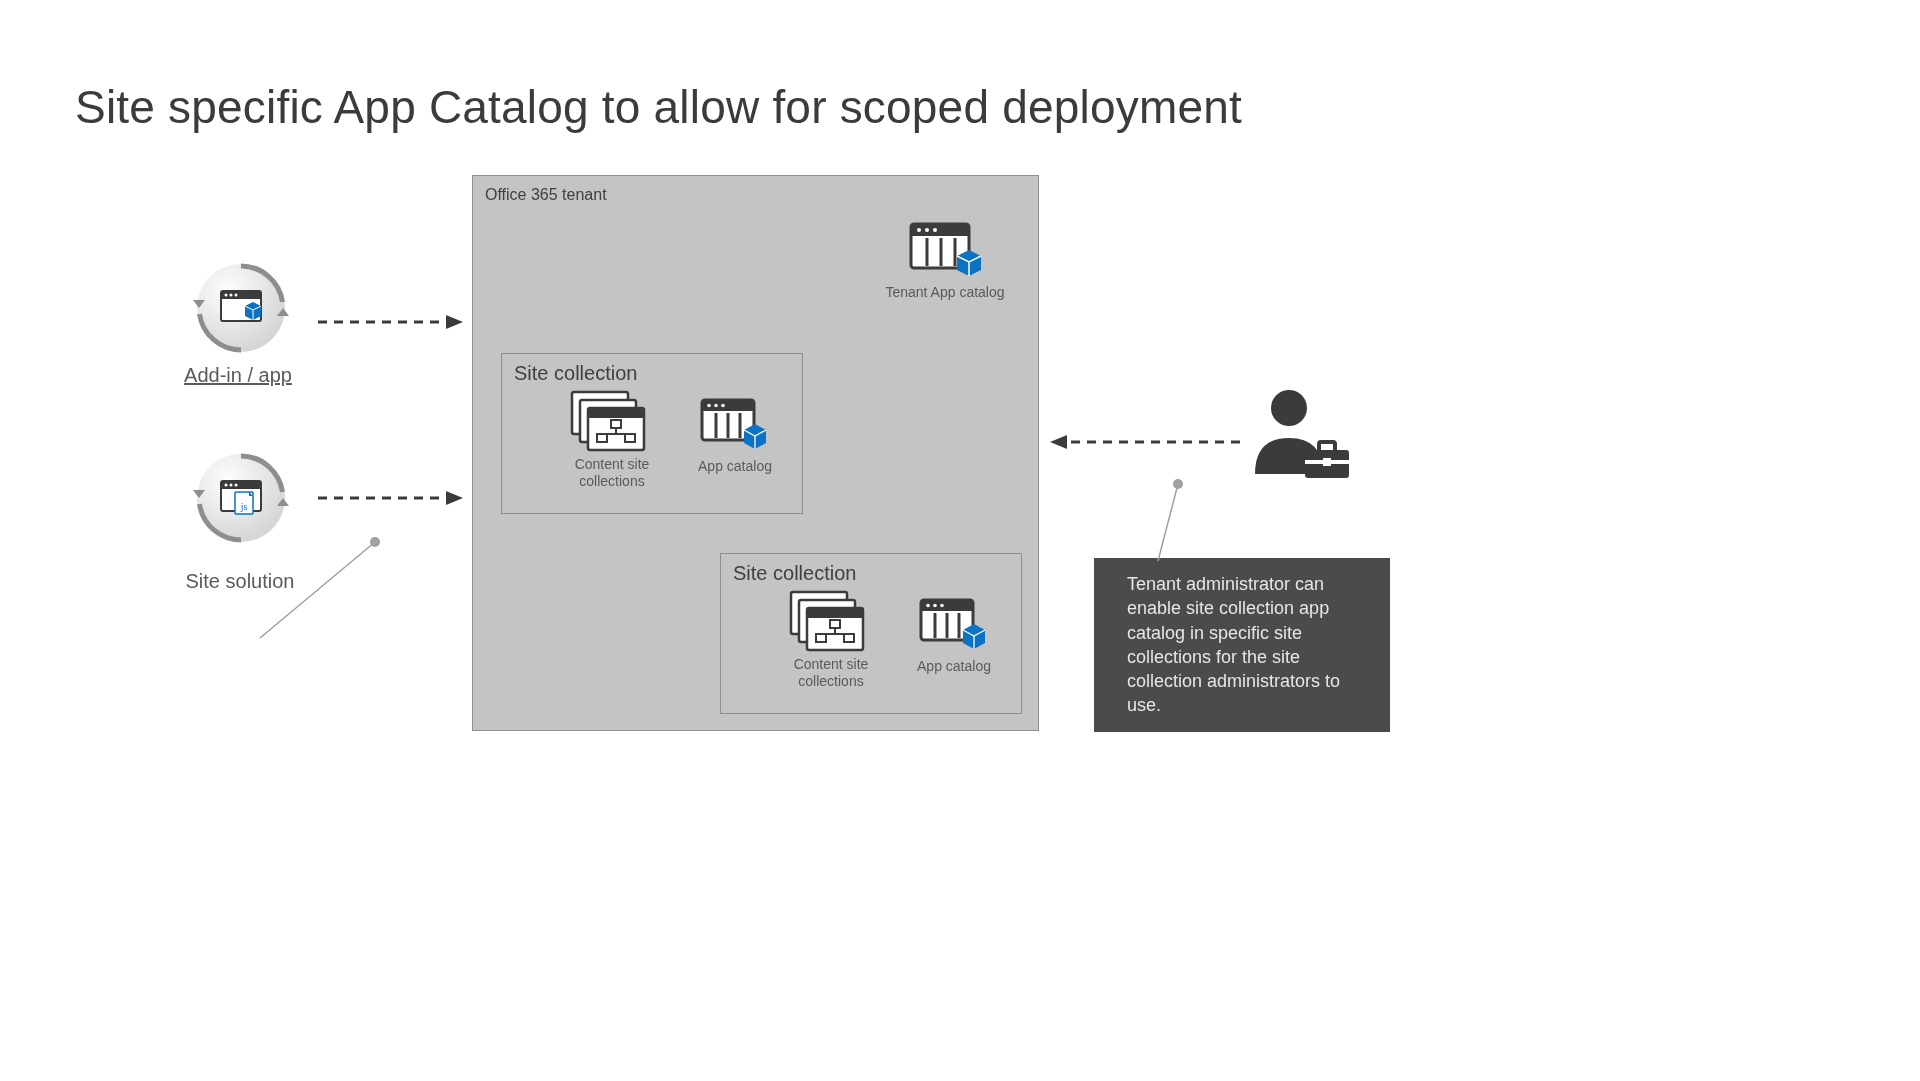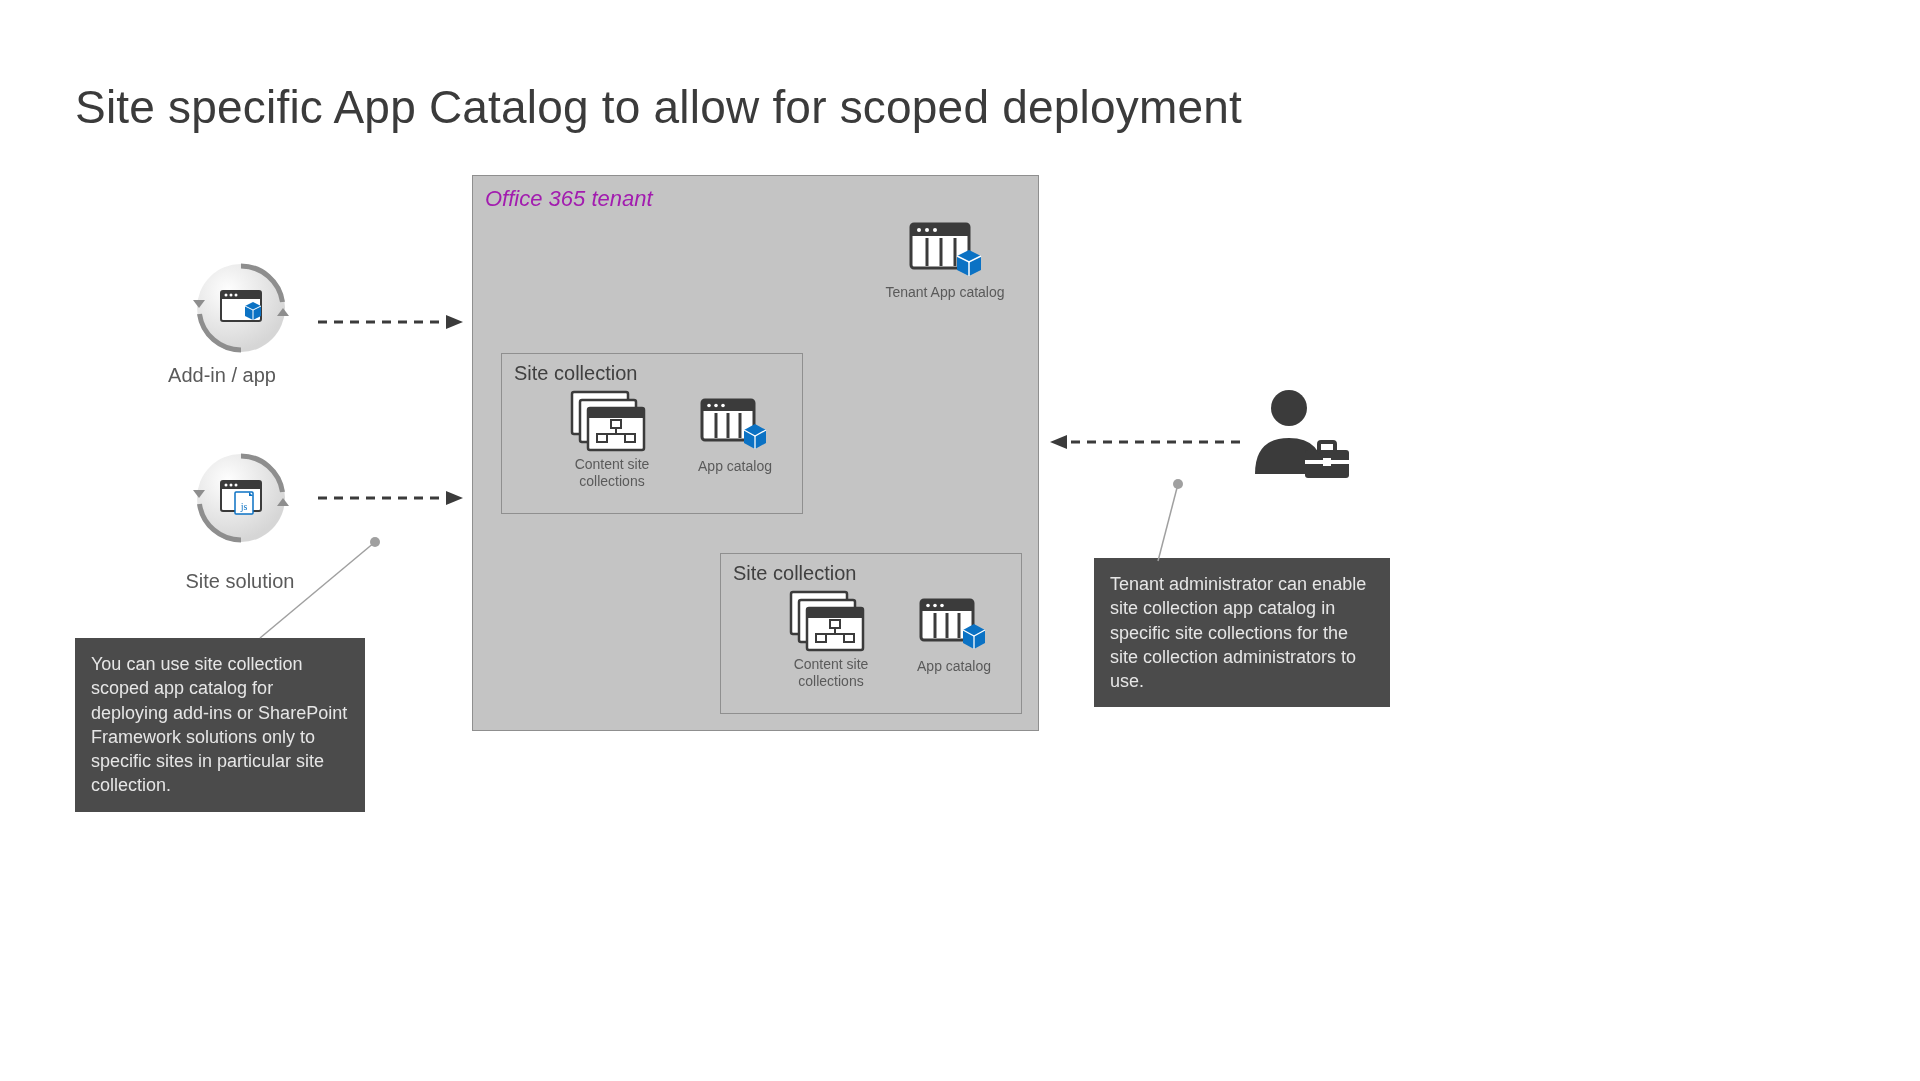--- a/index.html
+++ b/index.html
@@ -1,25 +1,25 @@
 <!DOCTYPE html>
 <html><head>
 <meta charset="utf-8">
 <style>
   * { box-sizing: border-box; margin: 0; padding: 0; }
   html, body { width: 1920px; height: 1081px; background: #fff; font-family: "Segoe UI Light", "Segoe UI", Arial, sans-serif; overflow: hidden; }
   .stage { position: relative; width: 1920px; height: 884px; }
   .title { position: absolute; left: 75px; top: 80px; font-size: 46px; font-weight: 300; color: #3b3b3b; letter-spacing: 0.2px; }
   .label { font-size: 20px; color: #5a5a5a; text-align: center; font-weight: 400; }
   .tenant-box { position: absolute; left: 472px; top: 175px; width: 567px; height: 556px; background: #c4c4c4; border: 1px solid #8f8f8f; }
-  .tenant-label { position: absolute; left: 12px; top: 10px; font-size: 22px; color: #a21caf; font-style: italic; }
+  .tenant-label { position: absolute; left: 12px; top: 10px; font-size: 16px; color: #404040; }
   .sc-box { position: absolute; background: #c4c4c4; border: 1px solid #8f8f8f; }
   .sc-label { position: absolute; left: 12px; top: 8px; font-size: 20px; color: #404040; }
   .icon-caption { font-size: 14px; color: #5a5a5a; text-align: center; line-height: 1.2; }
-  .annot { position: absolute; background: #4b4b4b; color: #e6e6e6; font-size: 18px; line-height: 1.35; padding: 14px 16px; font-weight: 400; }
+  .annot { position: absolute; background: #4b4b4b; color: #e6e6e6; font-size: 18px; line-height: 1.35; padding: 14px 33px; font-weight: 400; }
   svg { overflow: visible; }
 </style>
 </head>
 <body>
 
 <div class="stage">
   <div class="title">Site specific App Catalog to allow for scoped deployment</div>
 
   <div style="position:absolute; left:191px; top:258px; width:100px; text-align:center;">
     <svg width="100" height="100" viewBox="0 0 100 100">
@@ -39,21 +39,21 @@
       <rect x="30" y="33" width="40" height="8" fill="#3b3b3b"></rect>
       <circle cx="35" cy="37" r="1.5" fill="#fff"></circle>
         <circle cx="40" cy="37" r="1.5" fill="#fff"></circle>
         <circle cx="45" cy="37" r="1.5" fill="#fff"></circle>
 
       <polygon points="54,48 62,44 70,48 70,58 62,62 54,58" fill="#0b72c4"></polygon>
       <polyline points="54,48 62,52 70,48" fill="none" stroke="#fff" stroke-width="1"></polyline>
       <line x1="62" y1="52" x2="62" y2="62" stroke="#fff" stroke-width="1"></line>
     </svg>
   </div>
-  <div class="label" style="position:absolute; left:132px; top:364px; width:180px;">Add-in / app</div>
+  <div class="label" style="position:absolute; left:148px; top:364px; width:180px;text-decoration:underline;">Add-in / app</div>
 
   <div style="position:absolute; left:191px; top:448px; width:100px; text-align:left;">
     <svg width="100" height="100" viewBox="0 0 100 100">
       <circle cx="50" cy="50" r="44" fill="url(#gd1)"></circle>
       <path d="M50 8 a42 42 0 0 1 41.5 36" fill="none" stroke="#8e8e8e" stroke-width="5"></path>
       <path d="M50 92 a42 42 0 0 1 -41.5 -36" fill="none" stroke="#8e8e8e" stroke-width="5"></path>
       <polygon points="8,50 14,42 2,42" fill="#8e8e8e"></polygon>
       <polygon points="92,50 86,58 98,58" fill="#8e8e8e"></polygon>
 
       <rect x="30" y="33" width="40" height="30" rx="2" fill="#fff" stroke="#3b3b3b" stroke-width="2"></rect>
@@ -179,21 +179,20 @@
       <rect x="60" y="76" width="44" height="4" fill="#fff"></rect>
       <rect x="78" y="74" width="8" height="8" fill="#fff"></rect>
     </svg>
   </div>
 
   <svg style="position:absolute; left:1050px; top:432px;" width="190" height="20">
     <line x1="190" y1="10" x2="17" y2="10" stroke="#3b3b3b" stroke-width="3" stroke-dasharray="9 7"></line>
     <polygon points="17,3 0,10 17,17" fill="#3b3b3b"></polygon>
   </svg>
 
-  <div class="annot" style="left:75px; top:638px; width:290px;">You can use site collection scoped app catalog for deploying add-ins or SharePoint Framework solutions only to specific sites in particular site collection.</div>
 
   <svg style="position:absolute; left:260px; top:532px;" width="130" height="110">
     <line x1="0" y1="106" x2="115" y2="10" stroke="#a0a0a0" stroke-width="1.5"></line>
     <circle cx="115" cy="10" r="5" fill="#a0a0a0"></circle>
   </svg>
 
   <div class="annot" style="left:1094px; top:558px; width:296px;">Tenant administrator can enable site collection app catalog in specific site collections for the site collection administrators to use.</div>
 
   <svg style="position:absolute; left:1158px; top:476px;" width="40" height="90">
     <line x1="0" y1="85" x2="20" y2="8" stroke="#a0a0a0" stroke-width="1.5"></line>

